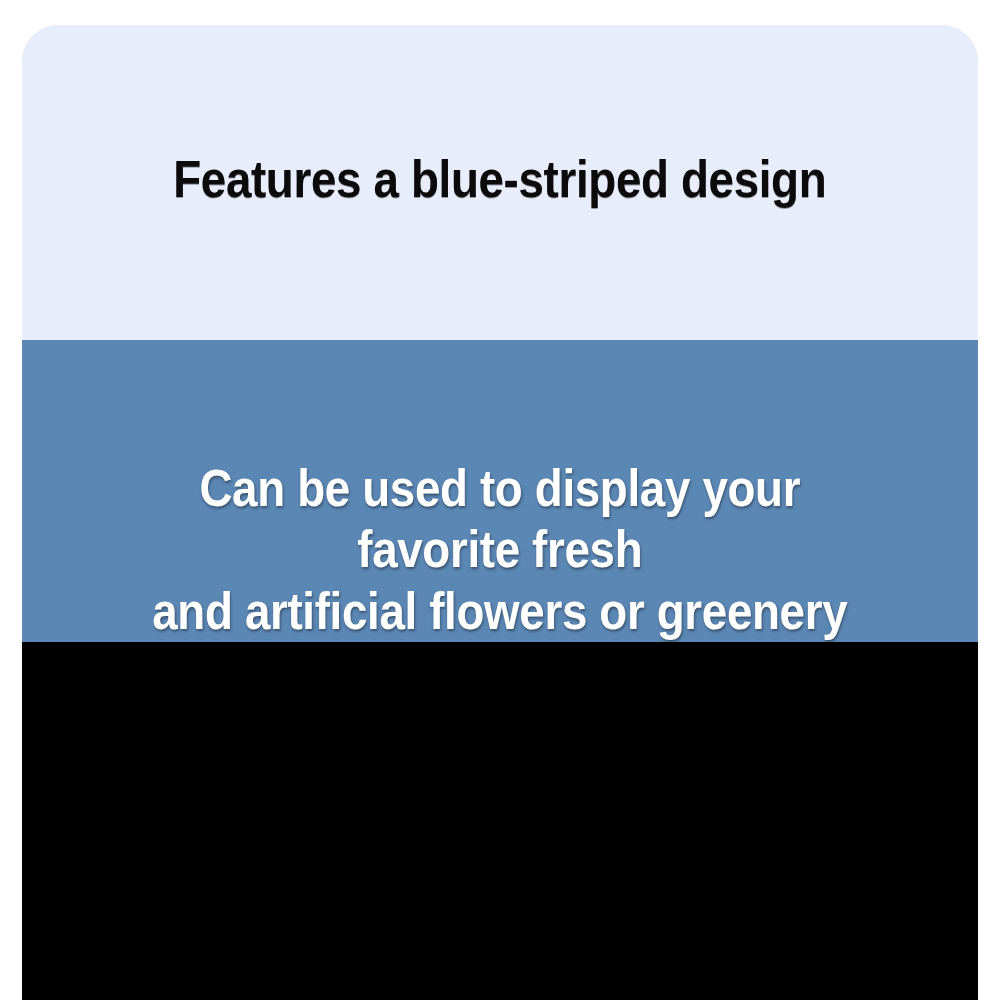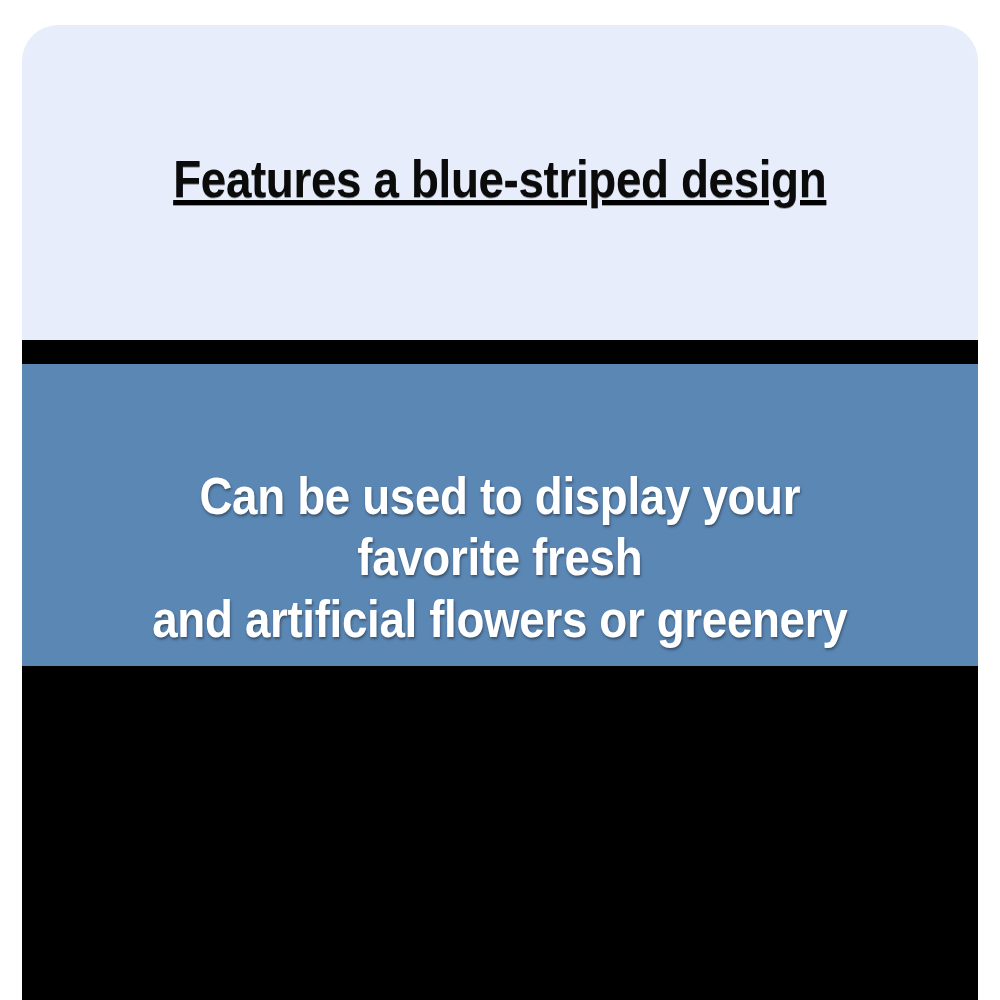--- a/index.html
+++ b/index.html
@@ -53,21 +53,20 @@
     align-items: center;
     justify-content: center;
     box-sizing: border-box;
     width: 100%;
   }
 
   
   #stripe-light {
     height: 315px;
     background: #e8edfb;
-    text-decoration: underline;
   }
   #stripe-light .stripe-text {
     color: #0b0b0b;
     font-size: 52px;
     margin-top: -8px;
     text-shadow: 0 1px 0 rgba(0,0,0,0.35);
   }
 
   
   #stripe-dark {
@@ -79,23 +78,22 @@
     color: #ffffff;
     font-size: 52px;
     margin-top: 2px;
     text-shadow: 1px 2px 3px rgba(0,0,0,0.45);
   }
 
   
   #stripe-mid {
     height: 302px;
     background: #5b87b4;
-    align-items: center;
+    align-items: flex-end;
     padding-top: 86px;
-    margin-top: 24px;
   }
   #stripe-mid .stripe-text {
     color: #ffffff;
     font-size: 52px;
     line-height: 1.18;
     text-shadow: 1px 2px 3px rgba(0,0,0,0.40);
   }
 
   .stripe-text {
     font-family: "Liberation Sans Narrow", "Liberation Sans", "DejaVu Sans Condensed", "DejaVu Sans", sans-serif;

